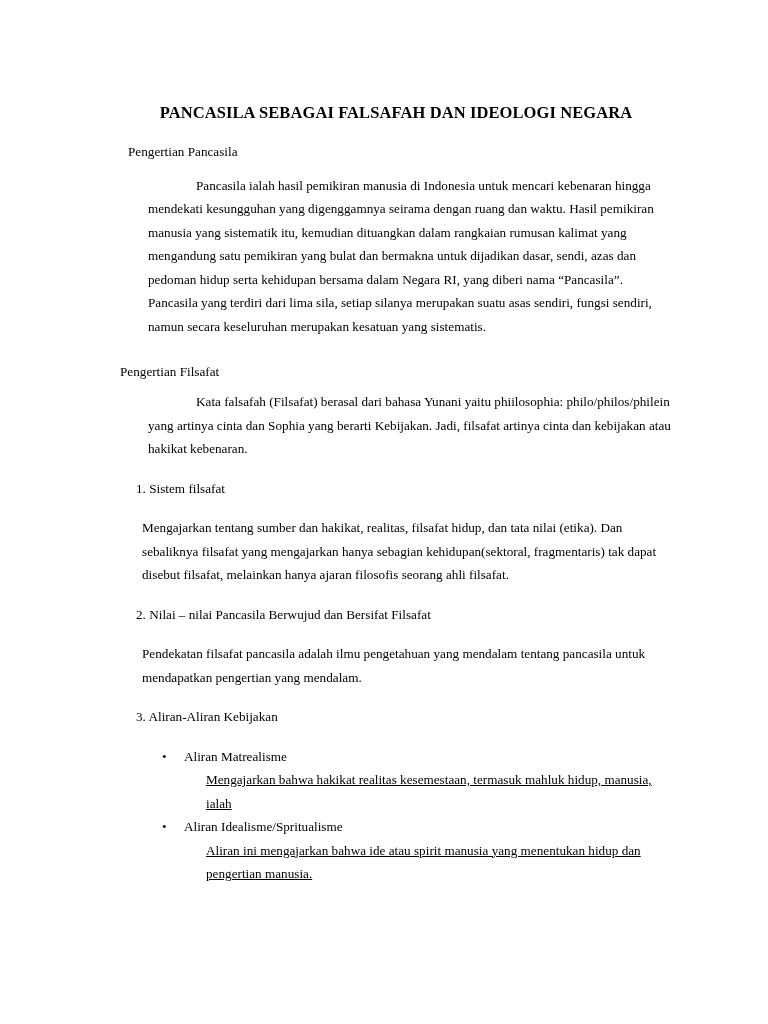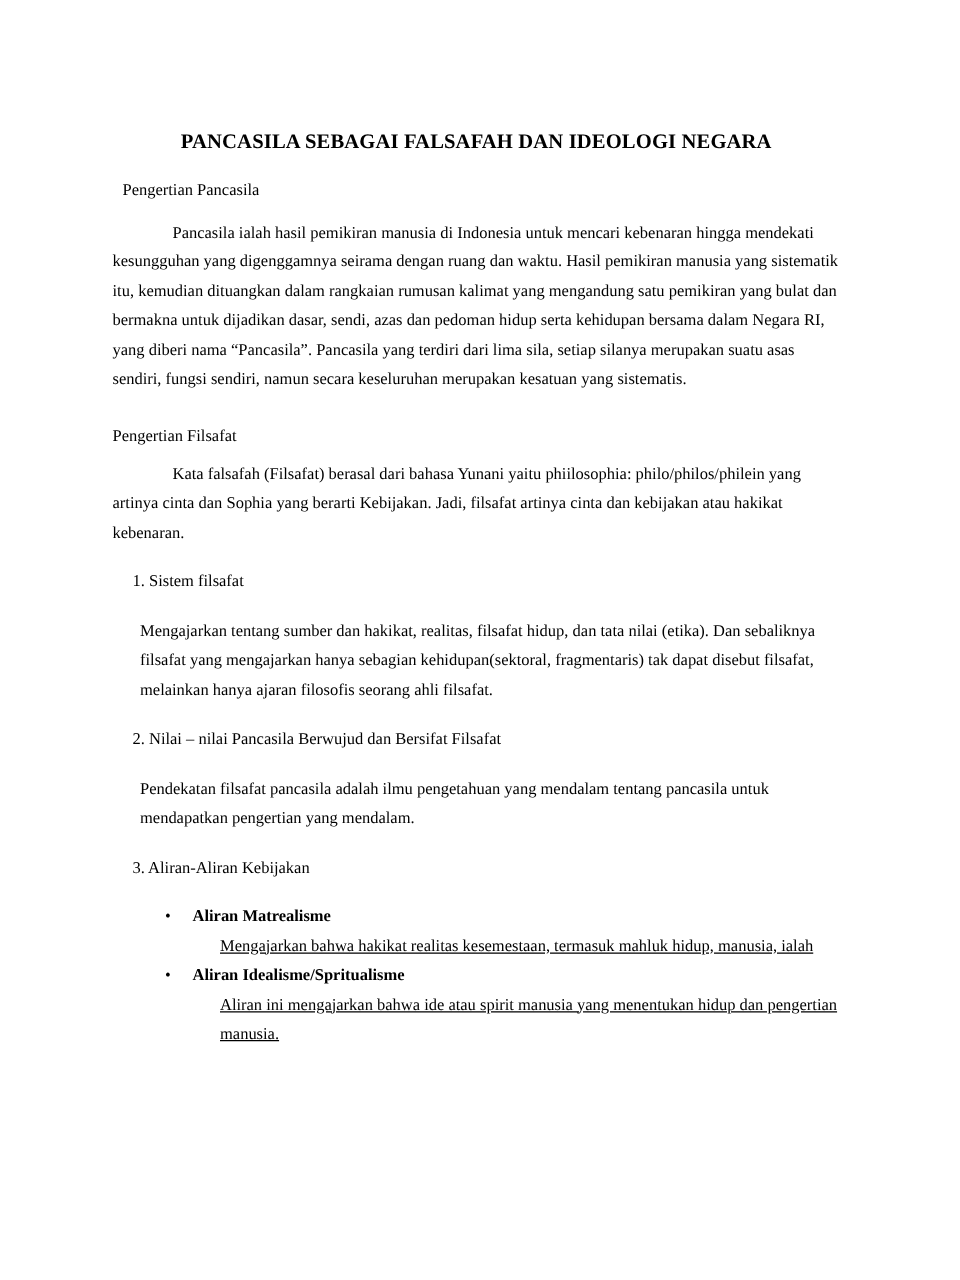--- a/index.html
+++ b/index.html
@@ -12,21 +12,21 @@
     height: 1024px;
     font-family: "Liberation Serif", serif;
     color: #000000;
     overflow: hidden;
   }
   .page {
     position: relative;
     width: 768px;
     height: 1024px;
     box-sizing: border-box;
-    padding: 100px 96px 0 90px;
+    padding: 100px 96px 0 120px;
   }
   .doc-title {
     text-align: center;
     font-weight: bold;
     font-size: 16.5px;
     line-height: 1.55;
     letter-spacing: 0.1px;
     margin: 0 0 4px 0;
     padding: 0 10px;
   }
@@ -41,20 +41,21 @@
     margin-top: 26px;
   }
   p.body-text {
     font-size: 13.2px;
     line-height: 1.78;
     text-align: left;
     margin: 14px 0 0 0;
   }
   p.body-text.indented {
     text-indent: 48px;
+    margin-left: 28px;
   }
   p.body-text.tight {
     margin-top: 10px;
   }
   .numbered {
     font-size: 13.2px;
     line-height: 1.78;
     margin-top: 8px;
   }
   .numbered > .num-line {
@@ -75,21 +76,20 @@
   }
   .bullet-dot {
     width: 44px;
     flex: 0 0 44px;
     text-align: left;
     padding-left: 22px;
     box-sizing: border-box;
   }
   .bullet-label {
     flex: 1 1 auto;
-    font-weight: bold;
   }
   .bullet-sub {
     font-size: 13.2px;
     line-height: 1.78;
     padding-left: 86px;
     margin: 0;
     text-decoration: underline;
   }
   .bullet-sub .cont {
     display: block;

